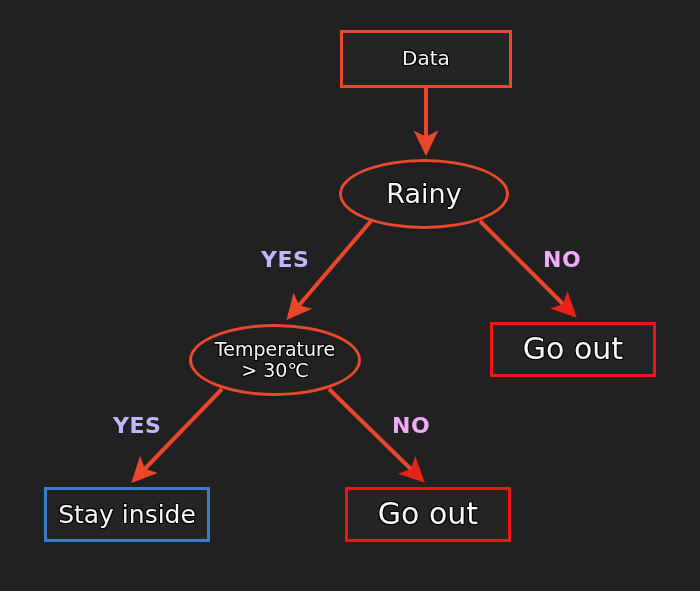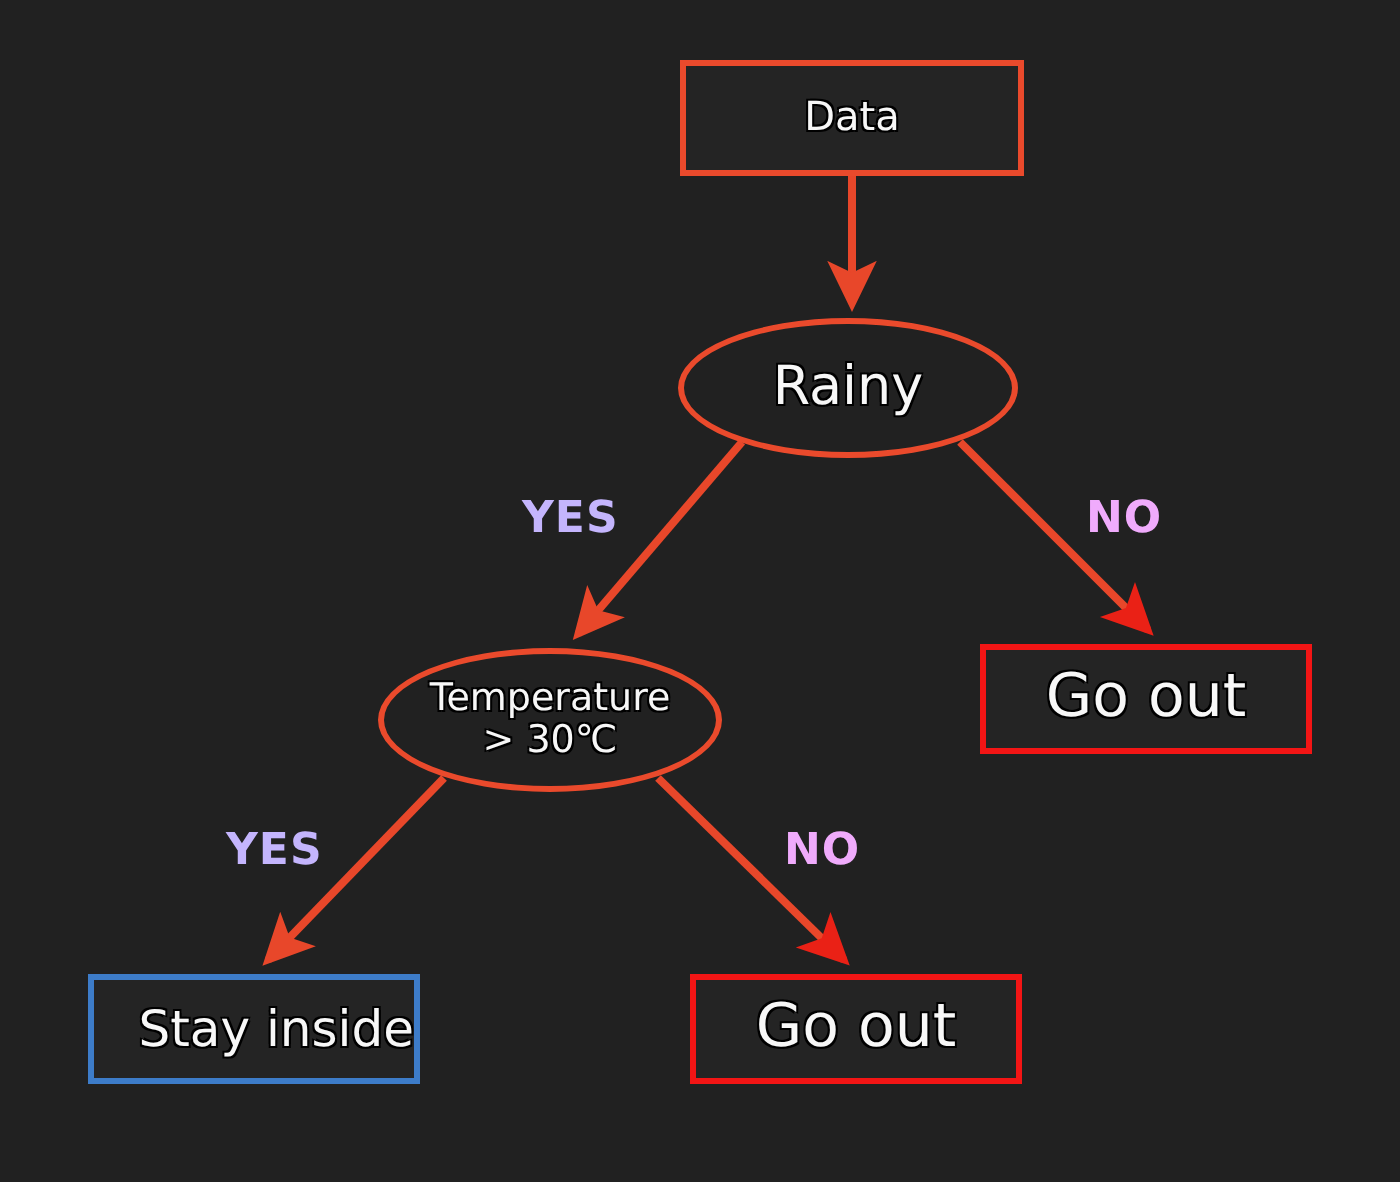--- a/index.html
+++ b/index.html
@@ -63,21 +63,20 @@
     width: 166px;
     height: 55px;
     border-color: #f31515;
   }
   .box-stayinside {
     left: 44px;
     top: 487px;
     width: 166px;
     height: 55px;
     border-color: #3d7cc9;
-    justify-content: flex-end;
   }
   .ellipse {
     border-radius: 50%;
     background: transparent;
     border: 3px solid #ea4a2c;
   }
   .ellipse-rainy {
     left: 339px;
     top: 159px;
     width: 170px;

